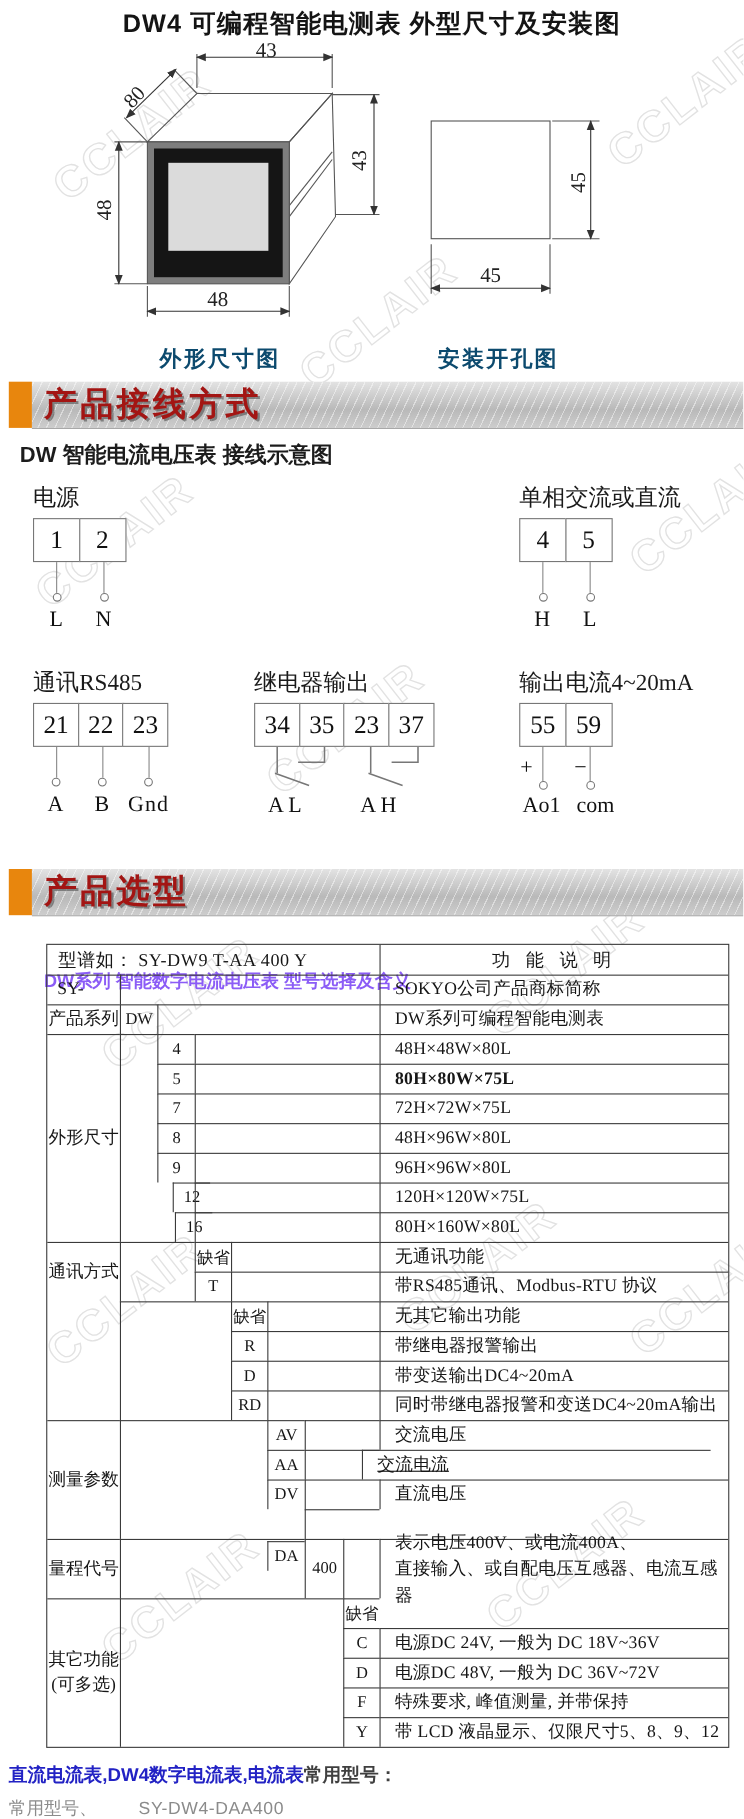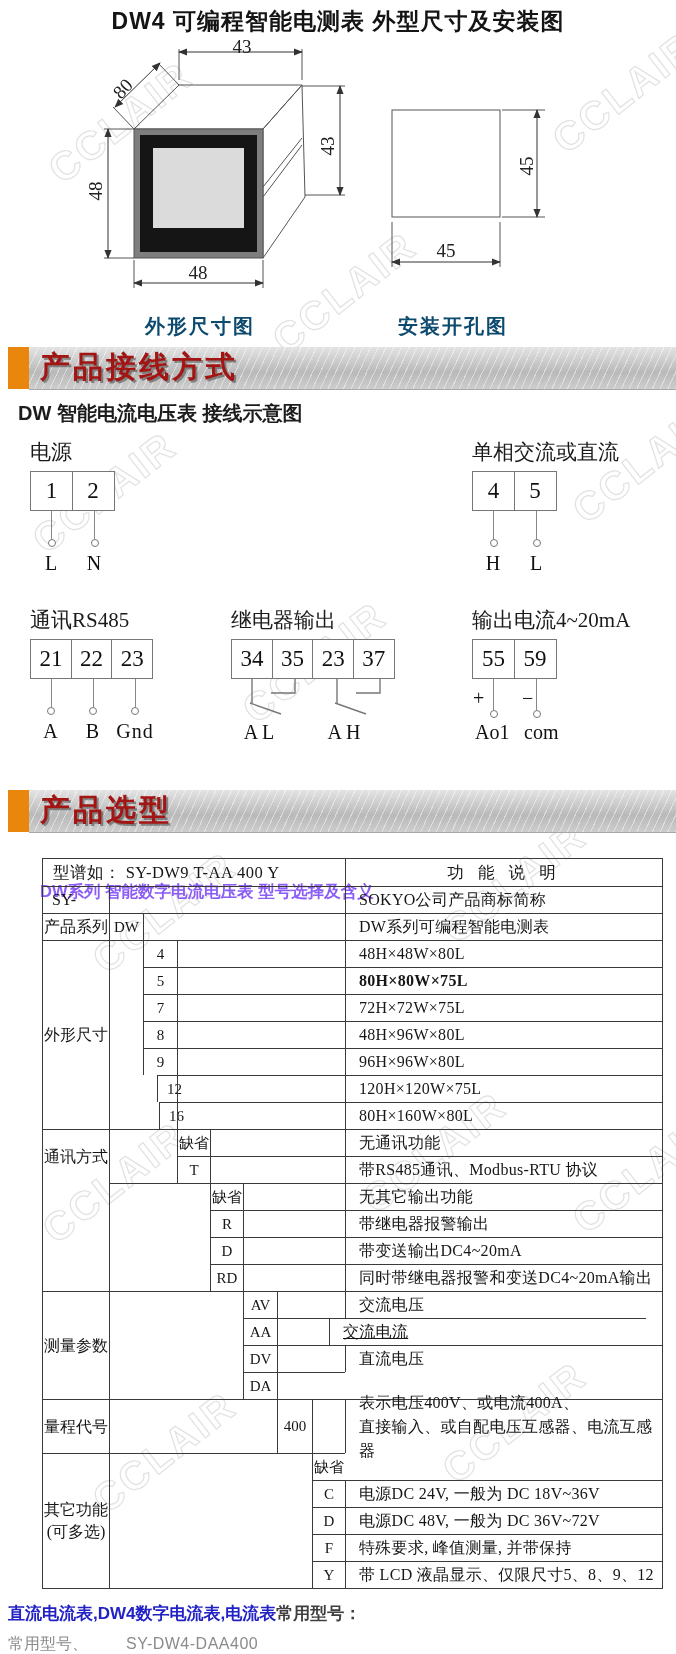--- a/index.html
+++ b/index.html
@@ -416,21 +416,21 @@
       <div class="tc desc" style="left: 286px; top: 459px; width: 317px; height: 27px; text-decoration: underline;">
         <div>交流电流</div>
       </div>
       <div class="tc code" style="left: 200px; top: 486px; width: 34px; height: 27px;">
         <div>DV</div>
       </div>
       <div class="tc fill" style="left: 234px; top: 486px; width: 68px; height: 27px;"></div>
       <div class="tc desc" style="left: 302px; top: 486px; width: 317px; height: 27px;">
         <div>直流电压</div>
       </div>
-      <div class="tc code" style="left: 200px; top: 513px; width: 34px; height: 27px;">
+      <div class="tc code" style="left: 200px; top: 542px; width: 34px; height: 27px;">
         <div>DA</div>
       </div>
       <div class="tc fill" style="left: 234px; top: 513px; width: 68px; height: 27px;"></div>
       <div class="tc lbl" style="left: 0px; top: 540px; width: 66px; height: 54px; border-left: none;">
         <div>量程代号</div>
       </div>
       <div class="tc fill" style="left: 66px; top: 540px; width: 168px; height: 54px;"></div>
       <div class="tc code" style="left: 234px; top: 540px; width: 35px; height: 54px;">
         <div>400</div>
       </div>

